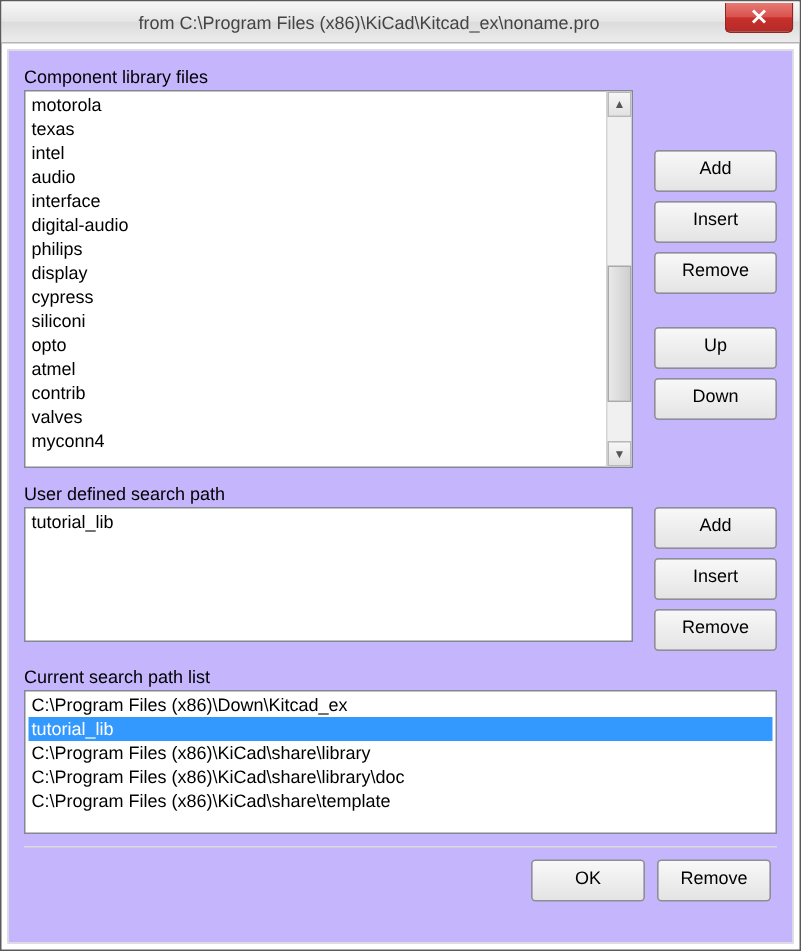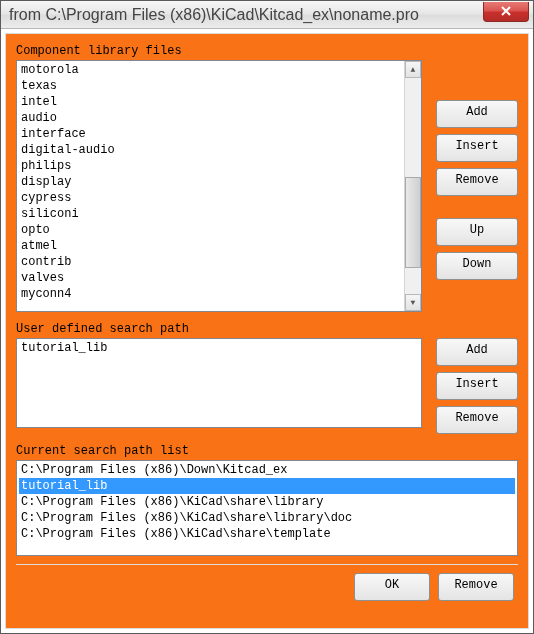--- a/index.html
+++ b/index.html
@@ -25,24 +25,25 @@
     height: 28px;
     background: linear-gradient(to bottom, #f7f7f7, #e6e6e6 48%, #dcdcdc 52%, #ececec);
     border-bottom: 1px solid #b5b5b5;
     display: flex;
     align-items: center;
     padding: 0 0 0 8px;
     position: relative;
   }
   .titlebar-text {
     color: #444;
-    font-size: 16px;
+    font-size: 12px;
     flex: 1;
     overflow: hidden;
     white-space: nowrap;
+    text-align: center;
   }
   .close-btn {
     width: 46px;
     height: 20px;
     margin-right: 4px;
     margin-top: -6px;
     background: linear-gradient(to bottom, #e67a73 0%, #d9534f 48%, #c9302c 52%, #b52b27 100%);
     border: 1px solid #8a2a25;
     border-top: none;
     border-radius: 0 0 4px 4px;
@@ -52,24 +53,23 @@
     color: #fff;
     font-weight: bold;
     cursor: default;
   }
   .close-btn svg { width: 10px; height: 10px; }
   .client {
     flex: 1;
     padding: 10px 10px 24px 10px;
     display: flex;
     flex-direction: column;
-    background: #f97316;
+    background: #c4b5fd;
     border: 1px solid #dcdcdc;
     margin: 4px;
-    font-family: Liberation Mono, monospace;
   }
   .group-row {
     display: flex;
     align-items: flex-start;
   }
   .group-main { flex: 1; display: flex; flex-direction: column; }
   .group-label {
     font-size: 12px;
     color: #000;
     margin-bottom: 2px;

